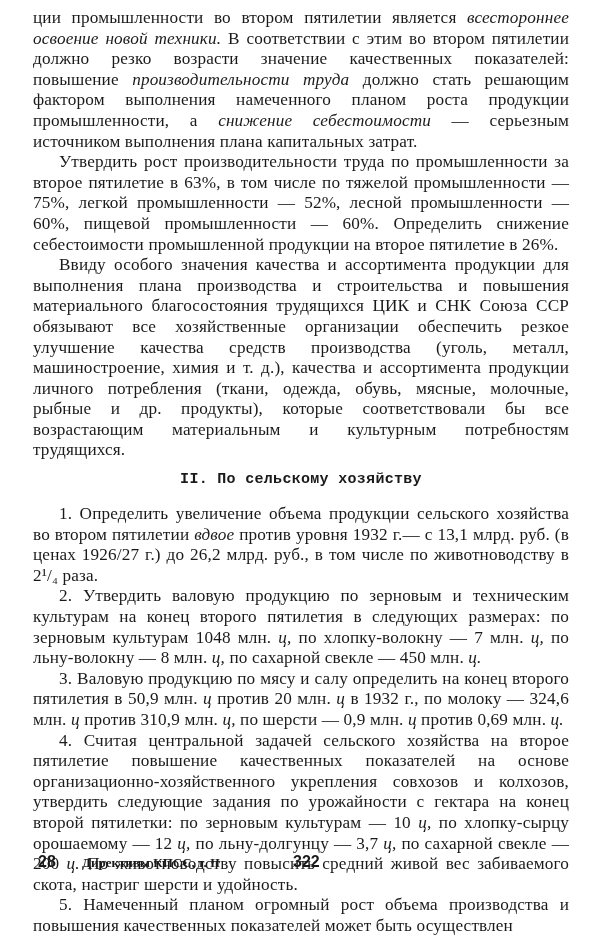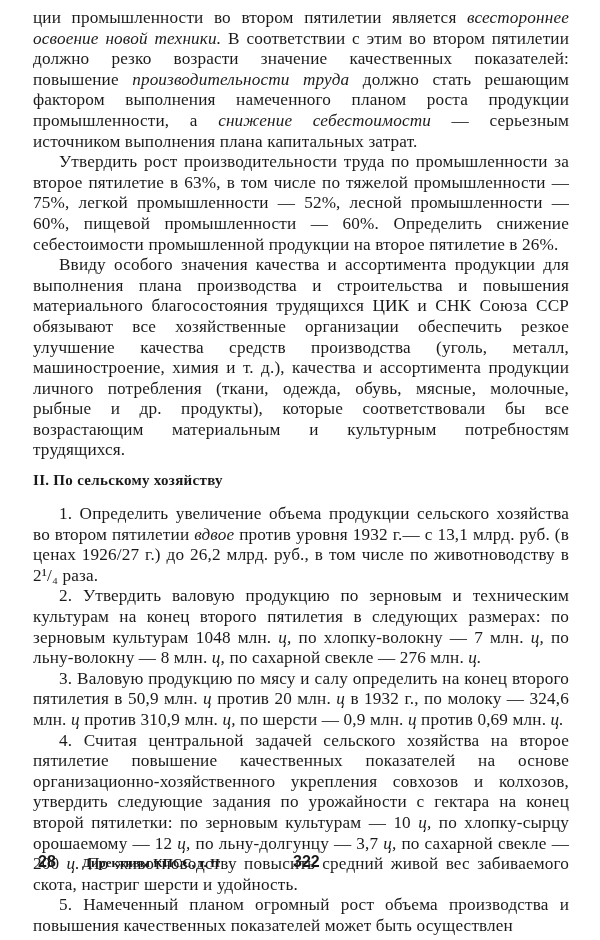--- a/index.html
+++ b/index.html
@@ -11,22 +11,22 @@
   }
   .page {
     position: absolute; left: 33px; top: 8px; width: 536px;
     font-size: 17.2px; line-height: 20.6px;
     letter-spacing: 0.15px;
   }
   .p { margin: 0; text-align: justify; text-align-last: left; }
   .indent { text-indent: 26px; }
   .noind { text-indent: 0; }
   .heading {
-    margin: 9px 0 14px 0; text-align: left;
-    font-family: Liberation Serif, serif;
+    margin: 9px 0 14px 0; text-align: center;
+    font-family: Liberation Mono, monospace;
     font-weight: bold; font-size: 15px; line-height: 20px;
     letter-spacing: 0.3px;
   }
   i { font-style: italic; }
   .footer {
     position: absolute; top: 853px; left: 38px; width: 300px; height: 20px;
     font-family: "Liberation Sans", "DejaVu Sans", sans-serif; font-weight: bold;
   }
   .footer .num { position: absolute; left: 0; top: 0; font-size: 16px; }
   .footer .title { position: absolute; left: 44px; top: 2px; font-size: 13px; font-family: "Liberation Serif", serif; }
@@ -37,21 +37,21 @@
 
 <div class="page">
   <div id="top-paras">
       <p class="p noind"><span>ции промышленности во втором пятилетии является </span><i>всестороннее освоение новой техники.</i><span> В соответствии с этим во втором пятилетии должно резко возрасти значение качественных показателей: повышение </span><i>производительности труда</i><span> должно стать решающим фактором выполнения намеченного планом роста продукции промышленности, а </span><i>снижение себестоимости</i><span> — серьезным источником выполнения плана капитальных затрат.</span></p>
       <p class="p indent"><span>Утвердить рост производительности труда по промышленности за второе пятилетие в 63%, в том числе по тяжелой промышленности — 75%, легкой промышленности — 52%, лесной промышленности — 60%, пищевой промышленности — 60%. Определить снижение себестоимости промышленной продукции на второе пятилетие в 26%.</span></p>
       <p class="p indent"><span>Ввиду особого значения качества и ассортимента продукции для выполнения плана производства и строительства и повышения материального благосостояния трудящихся ЦИК и СНК Союза ССР обязывают все хозяйственные организации обеспечить резкое улучшение качества средств производства (уголь, металл, машиностроение, химия и т. д.), качества и ассортимента продукции личного потребления (ткани, одежда, обувь, мясные, молочные, рыбные и др. продукты), которые соответствовали бы все возрастающим материальным и культурным потребностям трудящихся.</span></p>
     </div>
   <div class="heading">II. По сельскому хозяйству</div>
   <div id="bottom-paras">
       <p class="p indent"><span>1. Определить увеличение объема продукции сельского хозяйства во втором пятилетии </span><i>вдвое</i><span> против уровня 1932 г.— с 13,1 млрд. руб. (в ценах 1926/27 г.) до 26,2 млрд. руб., в том числе по животноводству в 2¹/₄ раза.</span></p>
-      <p class="p indent"><span>2. Утвердить валовую продукцию по зерновым и техническим культурам на конец второго пятилетия в следующих размерах: по зерновым культурам 1048 млн. </span><i>ц,</i><span> по хлопку-волокну — 7 млн. </span><i>ц,</i><span> по льну-волокну — 8 млн. </span><i>ц,</i><span> по сахарной свекле — 276 млн. </span><i>ц.</i></p>
+      <p class="p indent"><span>2. Утвердить валовую продукцию по зерновым и техническим культурам на конец второго пятилетия в следующих размерах: по зерновым культурам 1048 млн. </span><i>ц,</i><span> по хлопку-волокну — 7 млн. </span><i>ц,</i><span> по льну-волокну — 8 млн. </span><i>ц,</i><span> по сахарной свекле — 450 млн. </span><i>ц.</i></p>
       <p class="p indent"><span>3. Валовую продукцию по мясу и салу определить на конец второго пятилетия в 50,9 млн. </span><i>ц</i><span> против 20 млн. </span><i>ц</i><span> в 1932 г., по молоку — 324,6 млн. </span><i>ц</i><span> против 310,9 млн. </span><i>ц,</i><span> по шерсти — 0,9 млн. </span><i>ц</i><span> против 0,69 млн. </span><i>ц.</i></p>
       <p class="p indent"><span>4. Считая центральной задачей сельского хозяйства на второе пятилетие повышение качественных показателей на основе организационно-хозяйственного укрепления совхозов и колхозов, утвердить следующие задания по урожайности с гектара на конец второй пятилетки: по зерновым культурам — 10 </span><i>ц,</i><span> по хлопку-сырцу орошаемому — 12 </span><i>ц,</i><span> по льну-долгунцу — 3,7 </span><i>ц,</i><span> по сахарной свекле — 200 </span><i>ц.</i><span> По животноводству повысить средний живой вес забиваемого скота, настриг шерсти и удойность.</span></p>
       <p class="p indent"><span>5. Намеченный планом огромный рост объема производства и повышения качественных показателей может быть осуществлен</span></p>
     </div>
 </div>
 
 <div class="footer">
   <span class="num">28</span>
   <span class="title">Директивы КПСС, т. II</span>
   <span class="sig">322</span>

